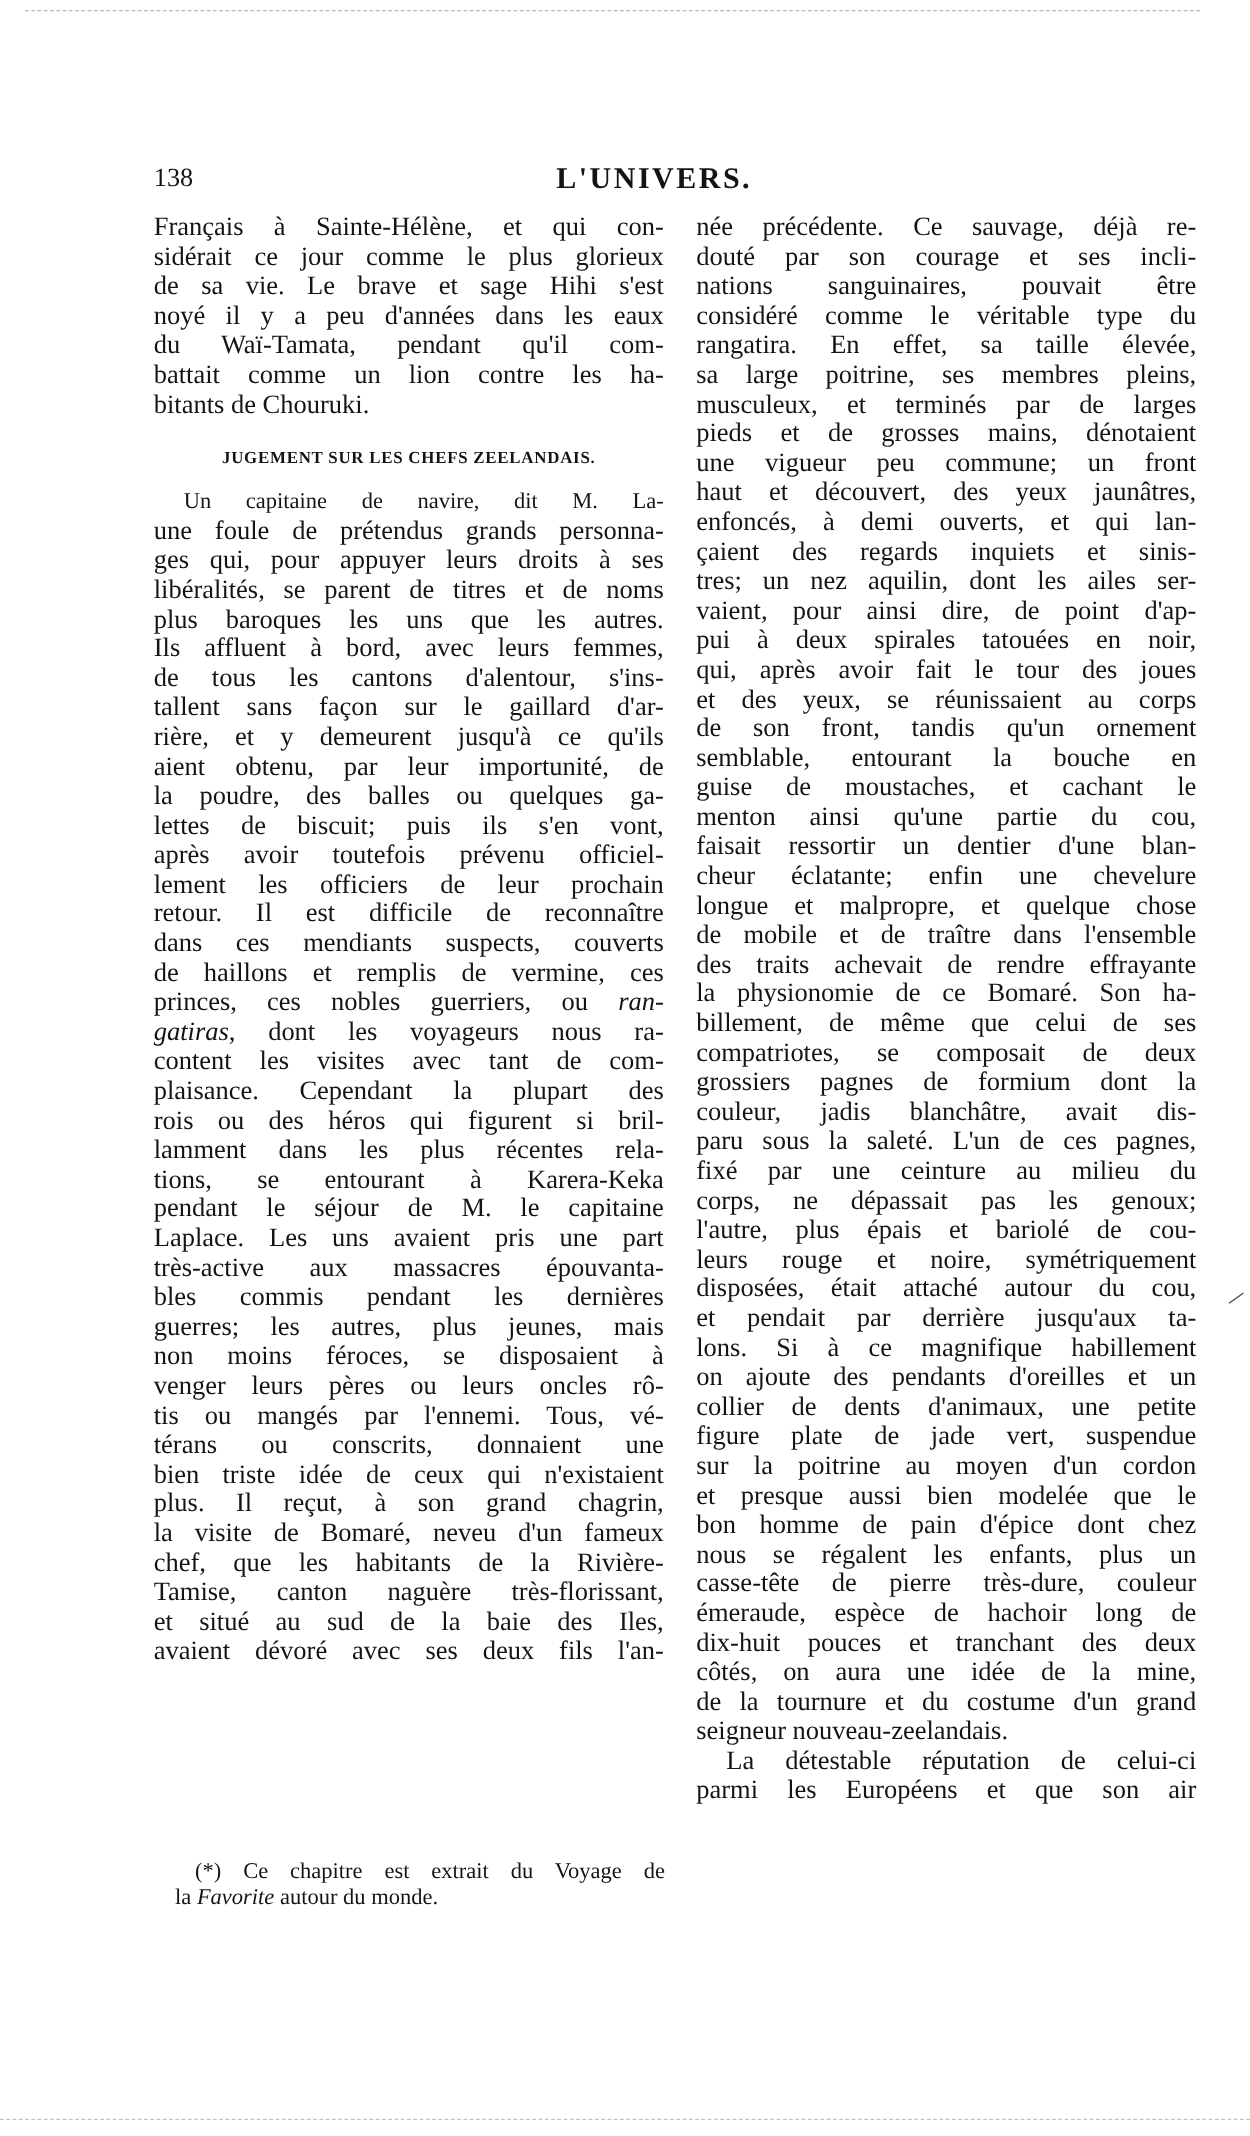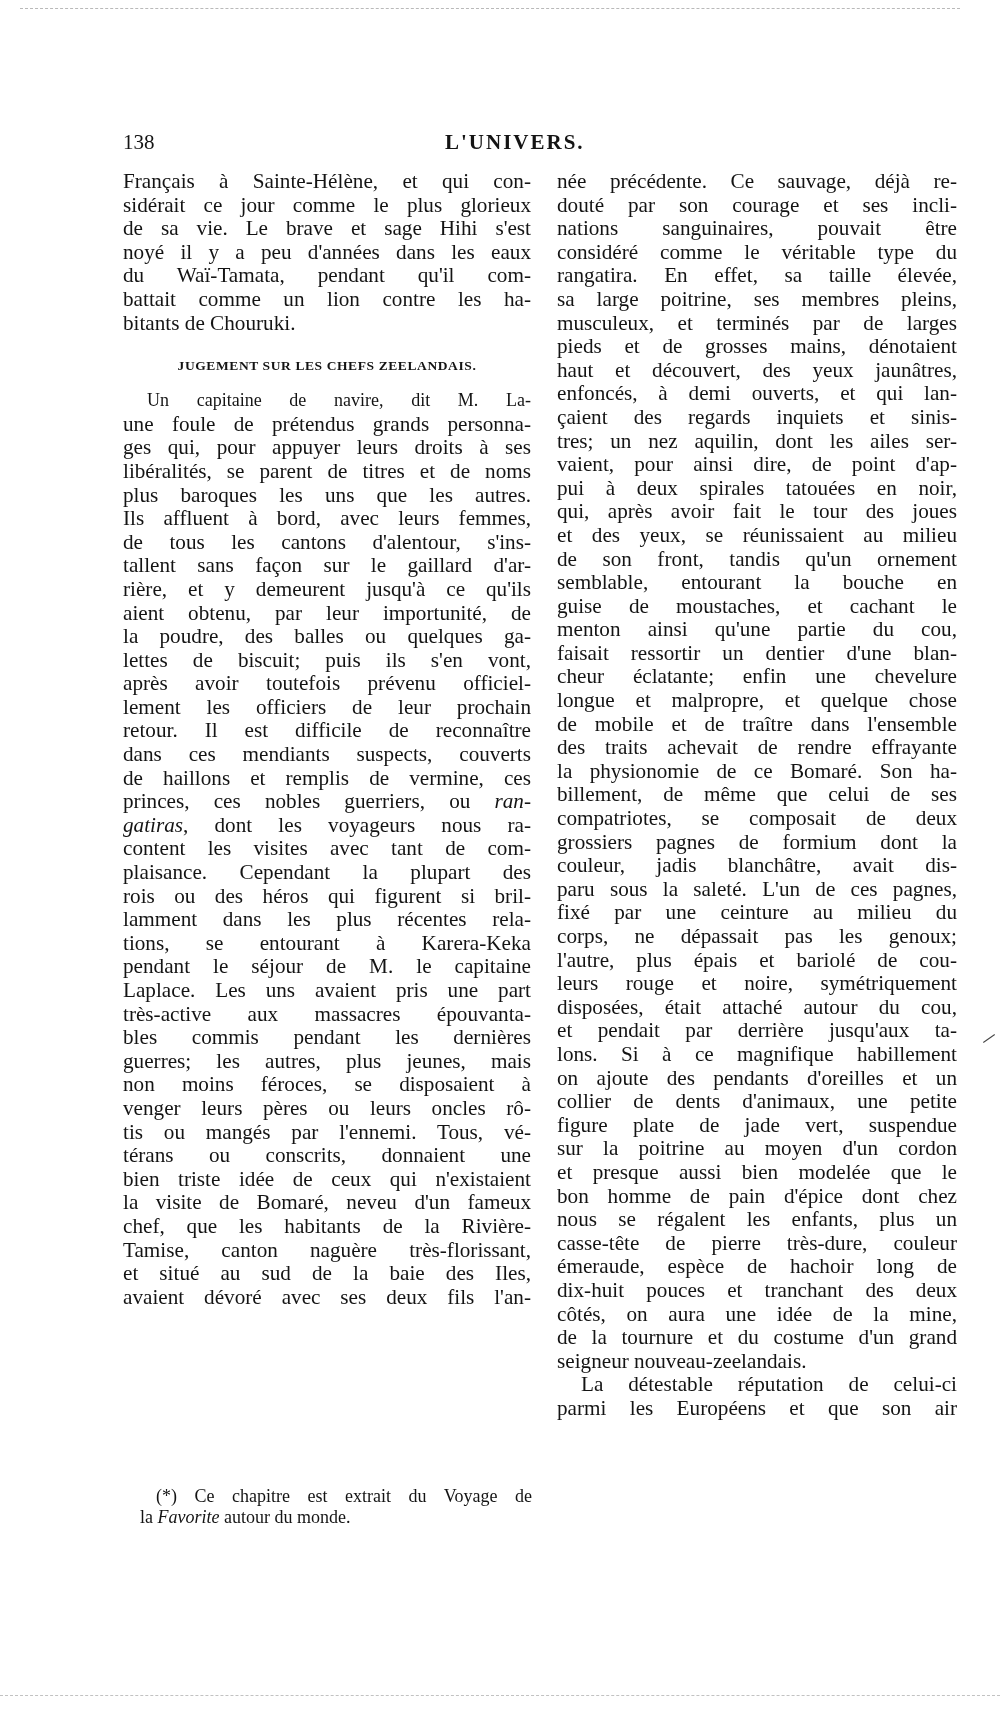--- a/index.html
+++ b/index.html
@@ -21,21 +21,21 @@
     }
     .running-head {
       position: absolute; left: 123px; top: 130px; width: 834px; height: 30px;
     }
     .page-number {
       position: absolute; left: 0; top: 0;
       font-size: 21px; font-weight: normal;
     }
     .journal-title {
       position: absolute; left: 322px; top: 0;
-      font-size: 21px; font-weight: bold; letter-spacing: 2px;
+      font-size: 24px; font-weight: bold; letter-spacing: 2px;
     }
     .column {
       position: absolute; top: 170px;
       font-size: 21.2px; line-height: 23.6px;
       text-align: justify;
     }
     .col-left { left: 123px; width: 408px; }
     .col-right { left: 557px; width: 400px; }
     .line {
       display: block; white-space: nowrap;
@@ -111,20 +111,21 @@
   <span class="line">pendant le séjour de M. le capitaine</span>
   <span class="line">Laplace. Les uns avaient pris une part</span>
   <span class="line">très-active aux massacres épouvanta-</span>
   <span class="line">bles commis pendant les dernières</span>
   <span class="line">guerres; les autres, plus jeunes, mais</span>
   <span class="line">non moins féroces, se disposaient à</span>
   <span class="line">venger leurs pères ou leurs oncles rô-</span>
   <span class="line">tis ou mangés par l'ennemi. Tous, vé-</span>
   <span class="line">térans ou conscrits, donnaient une</span>
   <span class="line">bien triste idée de ceux qui n'existaient</span>
+  <span class="line">plus. Il reçut, à son grand chagrin,</span>
   <span class="line">la visite de Bomaré, neveu d'un fameux</span>
   <span class="line">chef, que les habitants de la Rivière-</span>
   <span class="line">Tamise, canton naguère très-florissant,</span>
   <span class="line">et situé au sud de la baie des Iles,</span>
   <span class="line">avaient dévoré avec ses deux fils l'an-</span>
 </div>
 
 <div class="footnote">
   <span class="line footnote-indent">(*) Ce chapitre est extrait du Voyage de</span>
   <span class="line last"><span>la </span><em>Favorite</em><span> autour du monde.</span></span>
@@ -132,28 +133,29 @@
 
 <div class="column col-right">
   <span class="line">née précédente. Ce sauvage, déjà re-</span>
   <span class="line">douté par son courage et ses incli-</span>
   <span class="line">nations sanguinaires, pouvait être</span>
   <span class="line">considéré comme le véritable type du</span>
   <span class="line">rangatira. En effet, sa taille élevée,</span>
   <span class="line">sa large poitrine, ses membres pleins,</span>
   <span class="line">musculeux, et terminés par de larges</span>
   <span class="line">pieds et de grosses mains, dénotaient</span>
+  <span class="line">une vigueur peu commune; un front</span>
   <span class="line">haut et découvert, des yeux jaunâtres,</span>
   <span class="line">enfoncés, à demi ouverts, et qui lan-</span>
   <span class="line">çaient des regards inquiets et sinis-</span>
   <span class="line">tres; un nez aquilin, dont les ailes ser-</span>
   <span class="line">vaient, pour ainsi dire, de point d'ap-</span>
   <span class="line">pui à deux spirales tatouées en noir,</span>
   <span class="line">qui, après avoir fait le tour des joues</span>
-  <span class="line">et des yeux, se réunissaient au milieu</span>
+  <span class="line">et des yeux, se réunissaient au corps</span>
   <span class="line">de son front, tandis qu'un ornement</span>
   <span class="line">semblable, entourant la bouche en</span>
   <span class="line">guise de moustaches, et cachant le</span>
   <span class="line">menton ainsi qu'une partie du cou,</span>
   <span class="line">faisait ressortir un dentier d'une blan-</span>
   <span class="line">cheur éclatante; enfin une chevelure</span>
   <span class="line">longue et malpropre, et quelque chose</span>
   <span class="line">de mobile et de traître dans l'ensemble</span>
   <span class="line">des traits achevait de rendre effrayante</span>
   <span class="line">la physionomie de ce Bomaré. Son ha-</span>

